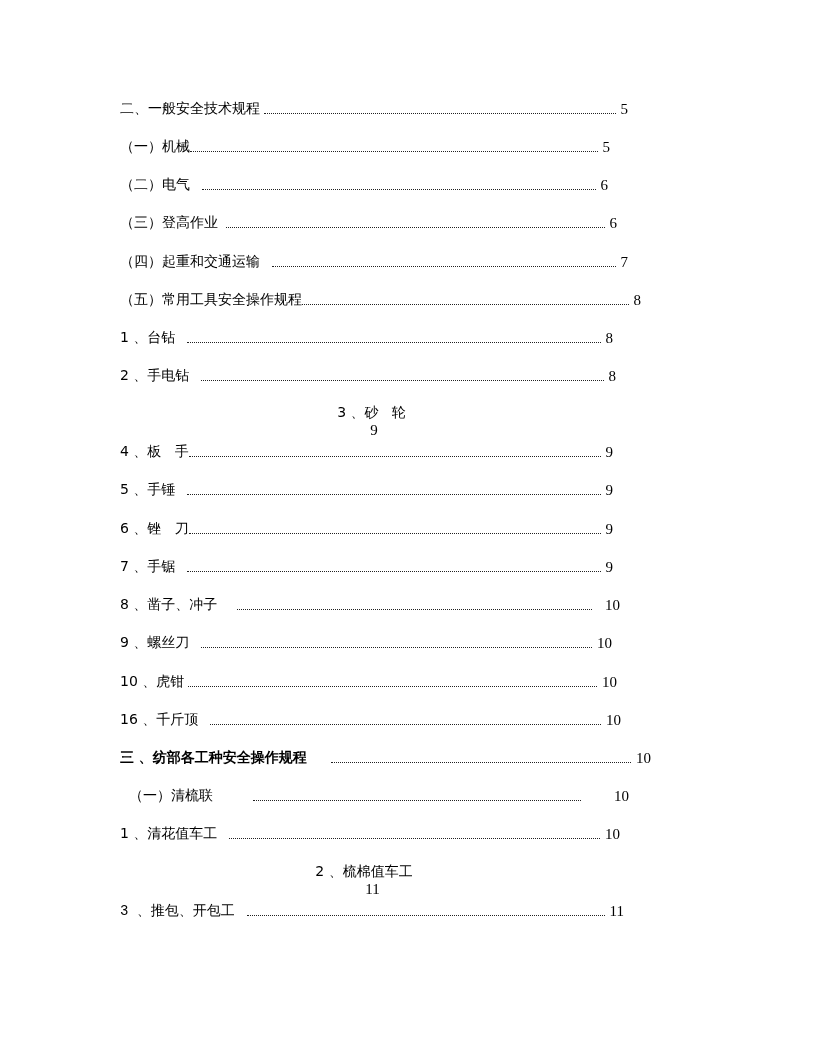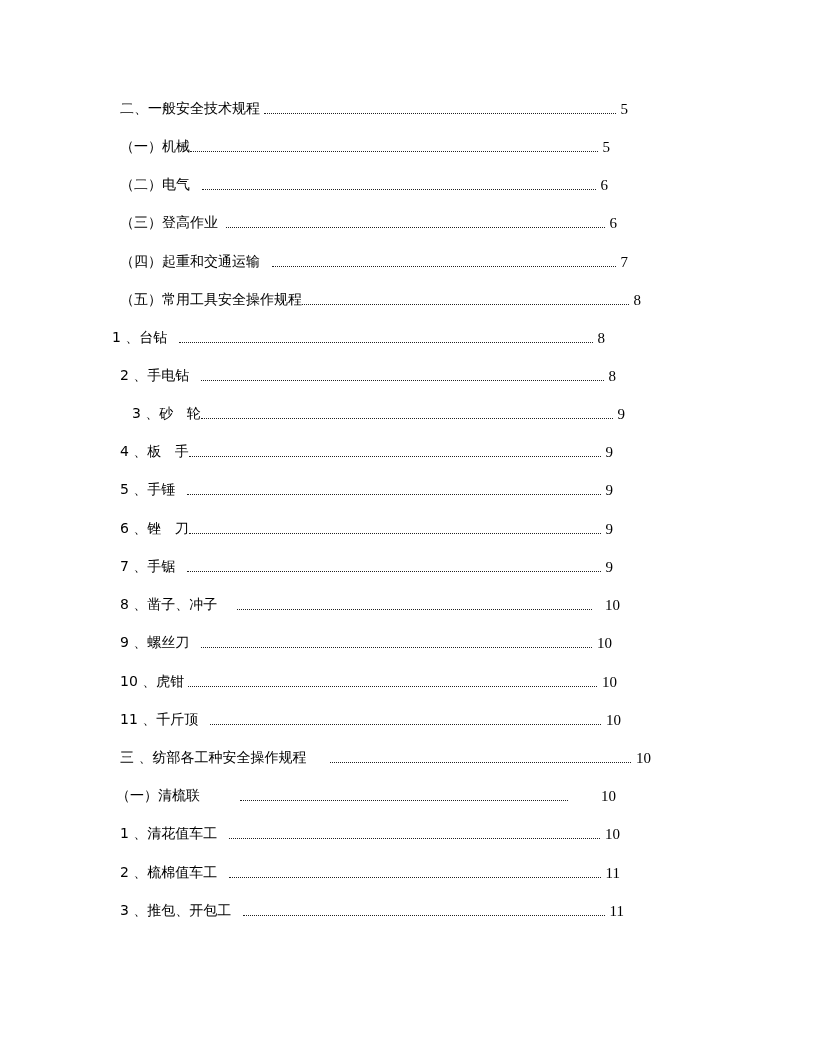--- a/index.html
+++ b/index.html
@@ -40,31 +40,31 @@
     <div class="row" style="left: 120px; top: 252px; width: 508px; text-align: right;">
       <span class="label" style="white-space: pre; margin-right: 12px;">（四）起重和交通运输</span>
       <span class="leader"></span>
       <span class="page">7</span>
     </div>
     <div class="row" style="left: 120px; top: 290px; width: 521px;">
       <span class="label" style="white-space: pre; margin-right: 0px;">（五）常用工具安全操作规程</span>
       <span class="leader"></span>
       <span class="page">8</span>
     </div>
-    <div class="row" style="left: 112px; top: 328px; width: 493px;">
+    <div class="row" style="left: 120px; top: 328px; width: 493px;">
       <span class="label" style="white-space: pre; margin-right: 12px;">1 、台钻</span>
       <span class="leader"></span>
       <span class="page">8</span>
     </div>
     <div class="row" style="left: 120px; top: 366px; width: 496px;">
       <span class="label" style="white-space: pre; margin-right: 12px;">2 、手电钻</span>
       <span class="leader"></span>
       <span class="page">8</span>
     </div>
-    <div class="row" style="left: 132px; top: 404px; width: 493px;">
+    <div class="row" style="left: 125px; top: 404px; width: 493px; flex-direction: column;">
       <span class="label" style="white-space: pre; margin-right: 0px;">3 、砂   轮</span>
       <span class="leader"></span>
       <span class="page">9</span>
     </div>
     <div class="row" style="left: 120px; top: 442px; width: 493px;">
       <span class="label" style="white-space: pre; margin-right: 0px;">4 、板   手</span>
       <span class="leader"></span>
       <span class="page">9</span>
     </div>
     <div class="row" style="left: 120px; top: 480px; width: 493px;">
@@ -91,42 +91,42 @@
       <span class="label" style="white-space: pre; margin-right: 12px;">9 、螺丝刀</span>
       <span class="leader"></span>
       <span class="page">10</span>
     </div>
     <div class="row" style="left: 120px; top: 672px; width: 497px;">
       <span class="label" style="white-space: pre; margin-right: 4px;">10 、虎钳</span>
       <span class="leader"></span>
       <span class="page">10</span>
     </div>
     <div class="row" style="left: 120px; top: 710px; width: 501px;">
-      <span class="label" style="white-space: pre; margin-right: 12px;">11 、千斤顶</span>
+      <span class="label" style="white-space: pre; margin-right: 12px;">16 、千斤顶</span>
       <span class="leader"></span>
       <span class="page">10</span>
     </div>
     <div class="row" style="left: 120px; top: 748px; width: 531px;">
-      <span class="label" style="white-space: pre; margin-right: 24px;">三 、纺部各工种安全操作规程</span>
+      <span class="label" style="white-space: pre; margin-right: 24px; font-weight: bold;">三 、纺部各工种安全操作规程</span>
       <span class="leader"></span>
       <span class="page">10</span>
     </div>
-    <div class="row" style="left: 116px; top: 786px; width: 500px; gap: 28px;">
+    <div class="row" style="left: 129px; top: 786px; width: 500px; gap: 28px;">
       <span class="label" style="white-space: pre; margin-right: 12px;">（一）清梳联</span>
       <span class="leader"></span>
       <span class="page">10</span>
     </div>
     <div class="row" style="left: 120px; top: 824px; width: 500px;">
       <span class="label" style="white-space: pre; margin-right: 12px;">1 、清花值车工</span>
       <span class="leader"></span>
       <span class="page">10</span>
     </div>
-    <div class="row" style="left: 120px; top: 863px; width: 500px;">
+    <div class="row" style="left: 120px; top: 863px; width: 500px; flex-direction: column;">
       <span class="label" style="white-space: pre; margin-right: 12px;">2 、梳棉值车工</span>
       <span class="leader"></span>
       <span class="page">11</span>
     </div>
     <div class="row" style="left: 120px; top: 901px; width: 504px;">
-      <span class="label" style="white-space: pre; margin-right: 12px;">3 、推包、开包工</span>
+      <span class="label" style="white-space: pre; margin-right: 12px; font-family: Liberation Mono, monospace;">3 、推包、开包工</span>
       <span class="leader"></span>
       <span class="page">11</span>
     </div>
   </div>
 
 </body></html>

